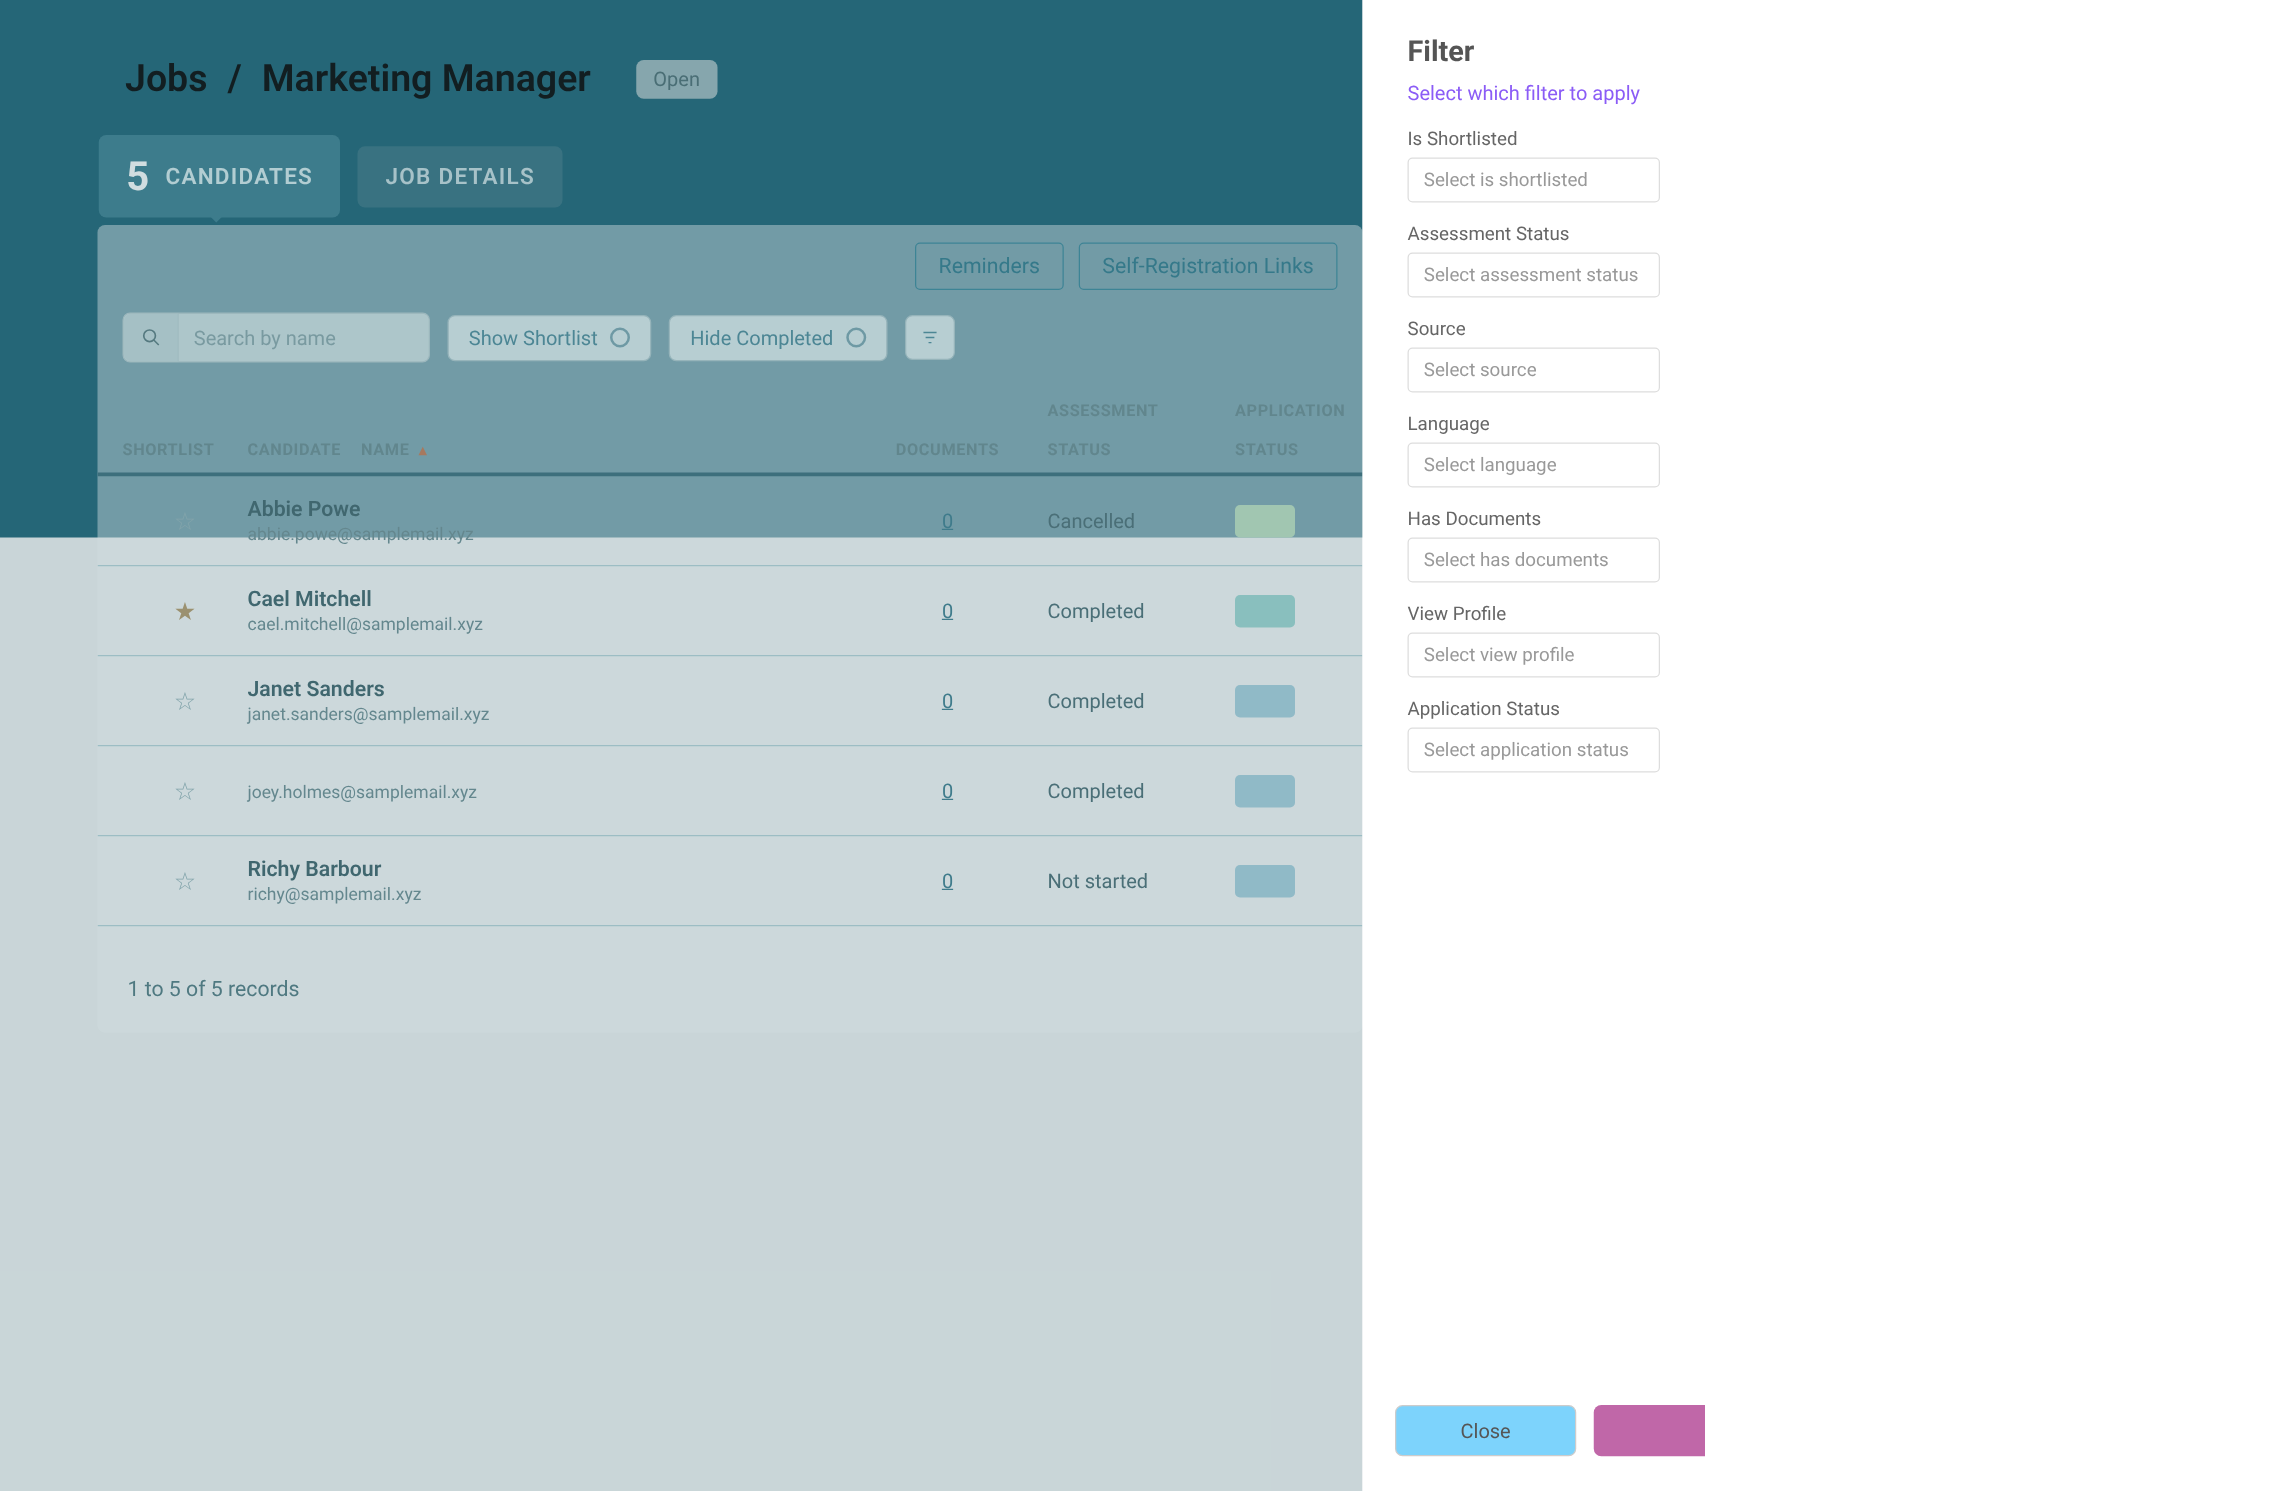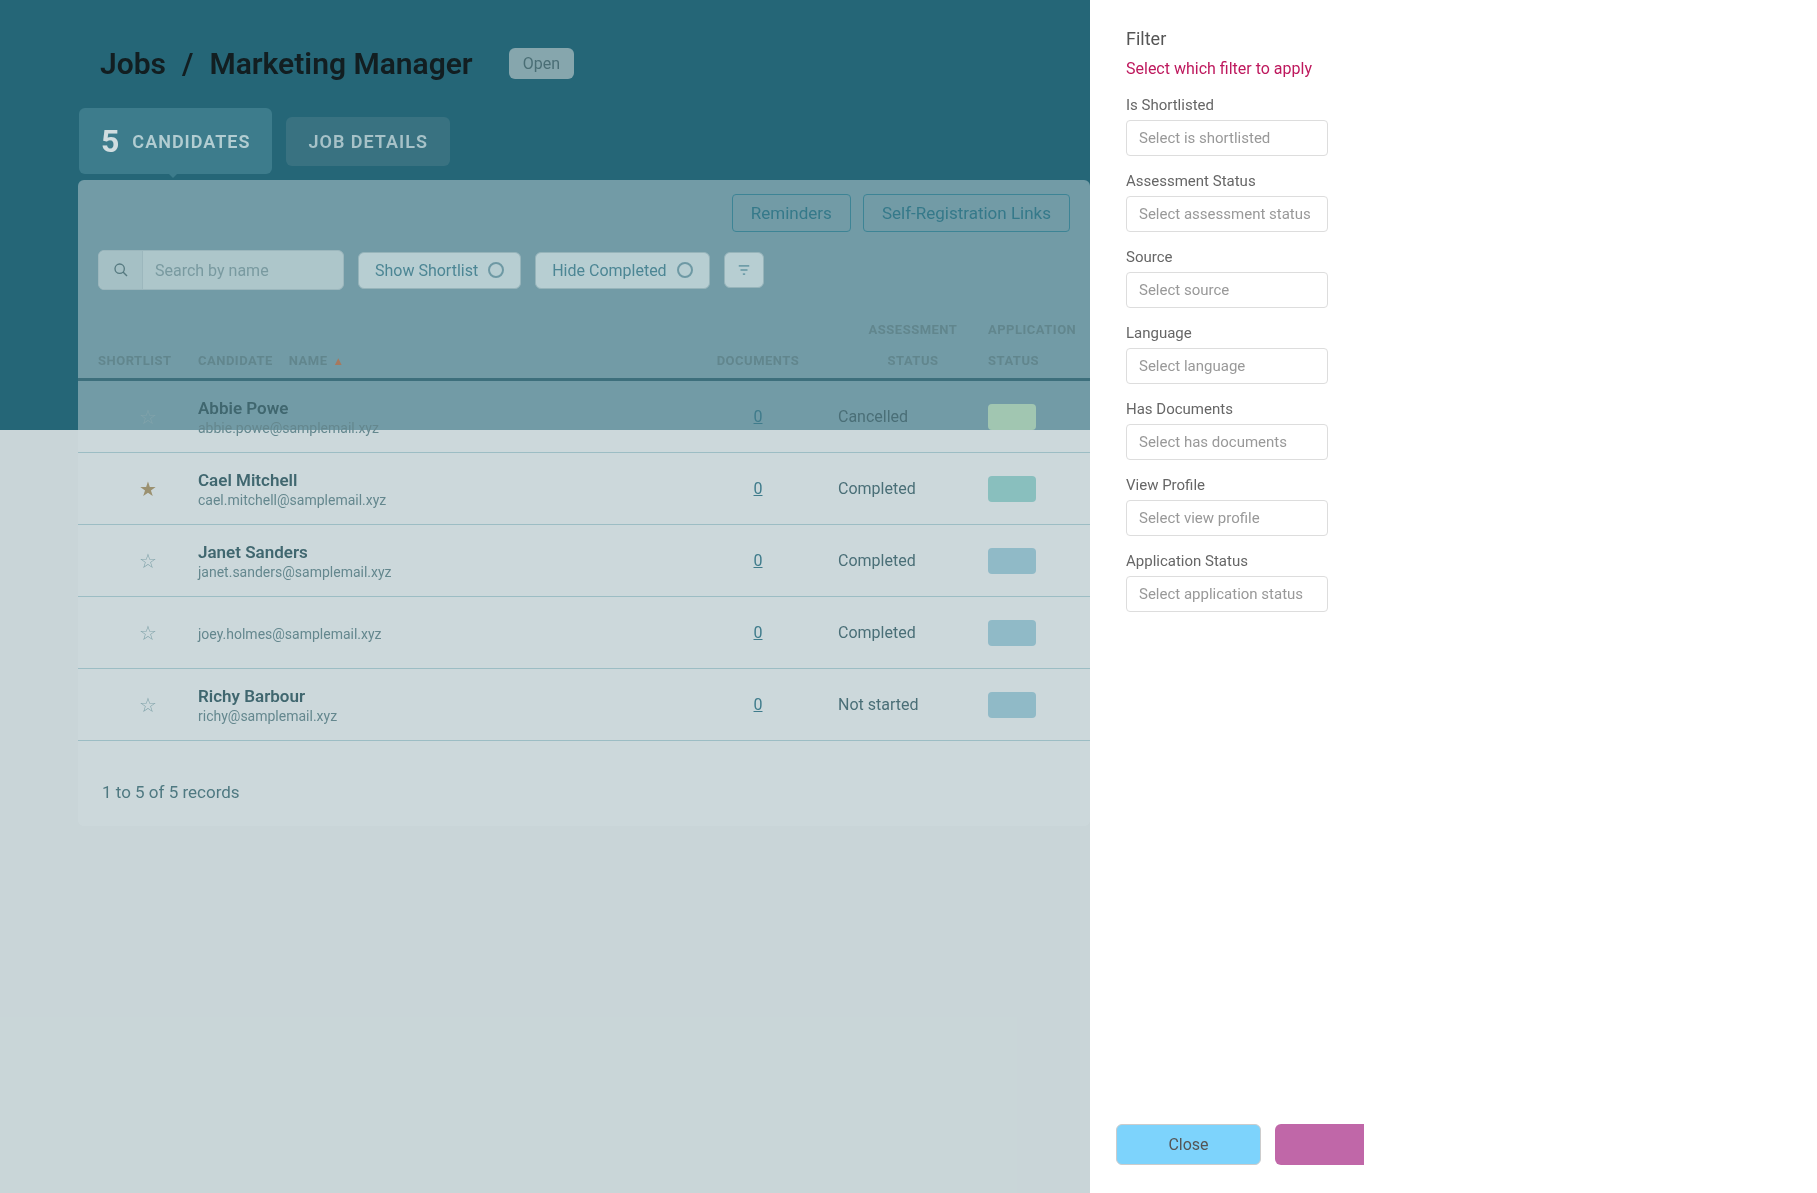--- a/index.html
+++ b/index.html
@@ -90,21 +90,21 @@
   .table {
     position: absolute; left: 0; top: 128px; right: 0;
   }
   .th-row {
     display: grid; grid-template-columns: 100px 480px 160px 150px 120px;
     padding: 14px 20px 10px 20px; color: #6a8b91; font-size: 13px;
     letter-spacing: 0.5px; font-weight: 700; text-transform: uppercase;
     border-bottom: 3px solid #3a6d7a; align-items: end;
   }
   .th-candidate { display: flex; gap: 16px; }
-  .th-assess { display: flex; flex-direction: column; gap: 16px; align-items: center; }
+  .th-assess { display: flex; flex-direction: column; gap: 16px; }
   .th-app { display: flex; flex-direction: column; gap: 16px; }
   .sort-icon { color: #c67a53; font-size: 12px; margin-left: 4px; }
 
   .tr-row {
     display: grid; grid-template-columns: 100px 480px 160px 150px 120px;
     padding: 14px 20px; border-bottom: 1px solid #b8d5da; align-items: center;
     height: 72px;
   }
   .star {
     font-size: 20px; color: #96b3b8; cursor: pointer; text-align: center;
@@ -131,22 +131,22 @@
   }
 
   
   .filter-panel {
     position: absolute; right: 0; top: 0; width: 727px; height: 1193px;
     background: #fff; z-index: 4; padding: 28px 36px;
     overflow: visible;
   }
   
   .filter-panel { width: 274px; right: 453px; }
-  .filter-panel h2 { color: #555; font-size: 18px; font-weight: 400; margin-bottom: 10px; }
-  .filter-panel .sub { color: #be185d; font-size: 16px; margin-bottom: 18px; }
+  .filter-panel h2 { color: #555; font-size: 23px; font-weight: 700; margin-bottom: 10px; }
+  .filter-panel .sub { color: #8b5cf6; font-size: 16px; margin-bottom: 18px; }
   .filter-field { margin-bottom: 16px; }
   .filter-field label { display: block; color: #666; font-size: 15px; margin-bottom: 6px; }
   .filter-field .select-like {
     border: 1px solid #ddd; border-radius: 4px; padding: 8px 12px;
     color: #999; font-size: 15px; background: #fff; width: 100%;
     white-space: nowrap; overflow: hidden;
   }
 
   .filter-footer {
     position: absolute; bottom: 28px; left: 26px; right: -440px;

